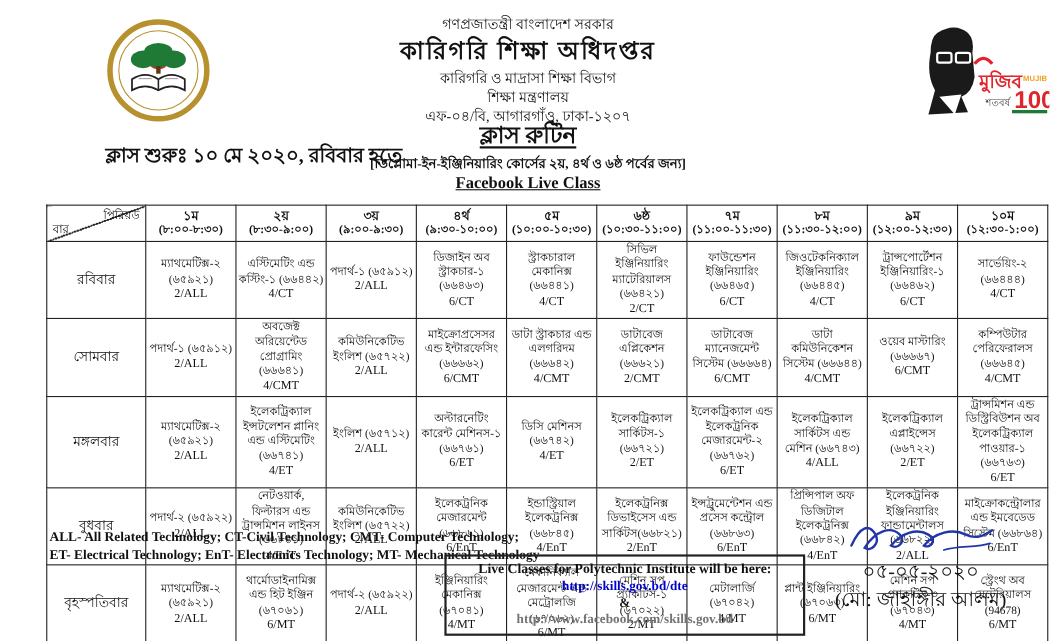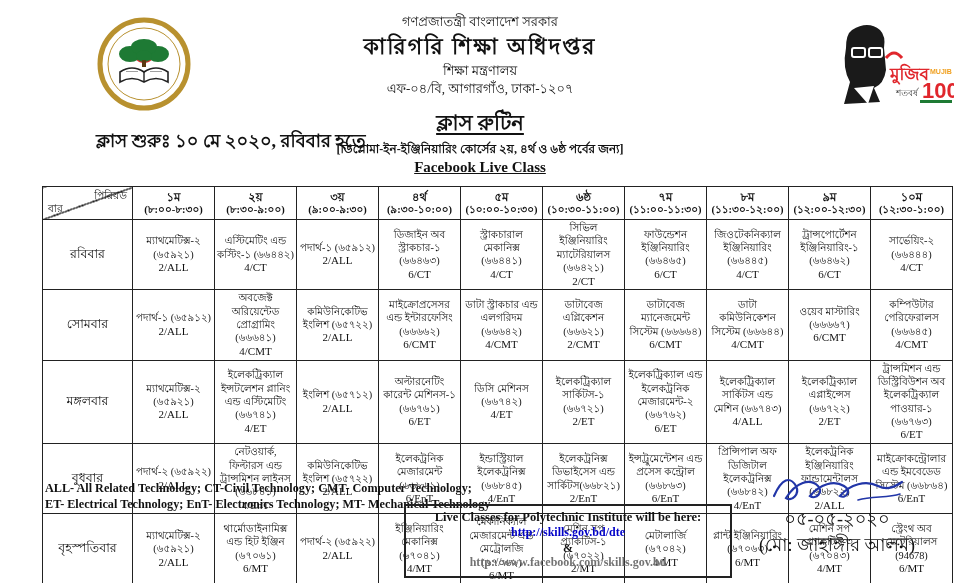--- a/index.html
+++ b/index.html
@@ -47,20 +47,21 @@
   .sign-block{right:18px;top:472px;width:210px;text-align:center;}
   .sign-svg{display:block;margin:0 auto;}
   .sign-line{font-size:18px;line-height:1.45;}
 </style>
 </head>
 <body>
 
 <div class="abs gov-header">
   <div class="h-small">গণপ্রজাতন্ত্রী বাংলাদেশ সরকার</div>
   <div class="h-org">কারিগরি শিক্ষা অধিদপ্তর</div>
+  <div class="h-small">কারিগরি ও মাদ্রাসা শিক্ষা বিভাগ</div>
   <div class="h-small">শিক্ষা মন্ত্রণালয়</div>
   <div class="h-small">এফ-০৪/বি, আগারগাঁও, ঢাকা-১২০৭</div>
 </div>
 
 <div class="abs logo-left">
   <svg width="96" height="96" viewBox="0 0 96 96">
     <circle cx="48" cy="48" r="44" fill="#ffffff" stroke="#b8912f" stroke-width="5"></circle>
     <circle cx="48" cy="48" r="36" fill="#ffffff" stroke="#b8912f" stroke-width="1"></circle>
     <circle cx="48" cy="36" r="11" fill="#e0262c"></circle>
     <ellipse cx="34" cy="38" rx="11" ry="8" fill="#1e7a34"></ellipse>

